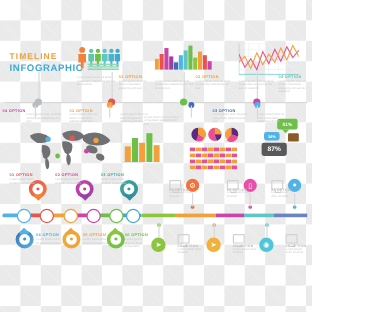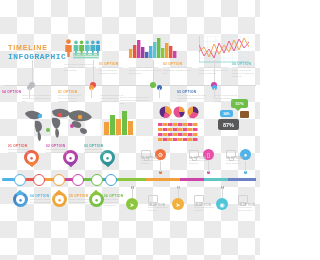--- a/index.html
+++ b/index.html
@@ -55,21 +55,21 @@
 </style>
 </head>
 <body>
 
 <div id="checker"></div>
 
 <div id="stage">
 
   <div class="abs" style="left:8px;top:44px;">
     <div class="ttl-1">TIMELINE</div>
-    <div class="ttl-2" style="margin-top:1px;font-family:Liberation Mono, monospace;">INFOGRAPHIC</div>
+    <div class="ttl-2" style="margin-top:1px;">INFOGRAPHIC</div>
   </div>
 
   <div class="abs" style="left:64px;top:38px;">
     <svg width="36" height="22" viewBox="0 0 36 22">
       <g>
         <circle cx="4.5" cy="3.6" r="2.4" fill="#f2813c"></circle>
         <path d="M1.3 7 h6.4 v7 h-2 v5 h-2.4 v-5 h-2 z" fill="#f2813c"></path>
       </g>
       <g fill="#5fc6a8">
           <circle cx="12" cy="4.4" r="1.8"></circle>

